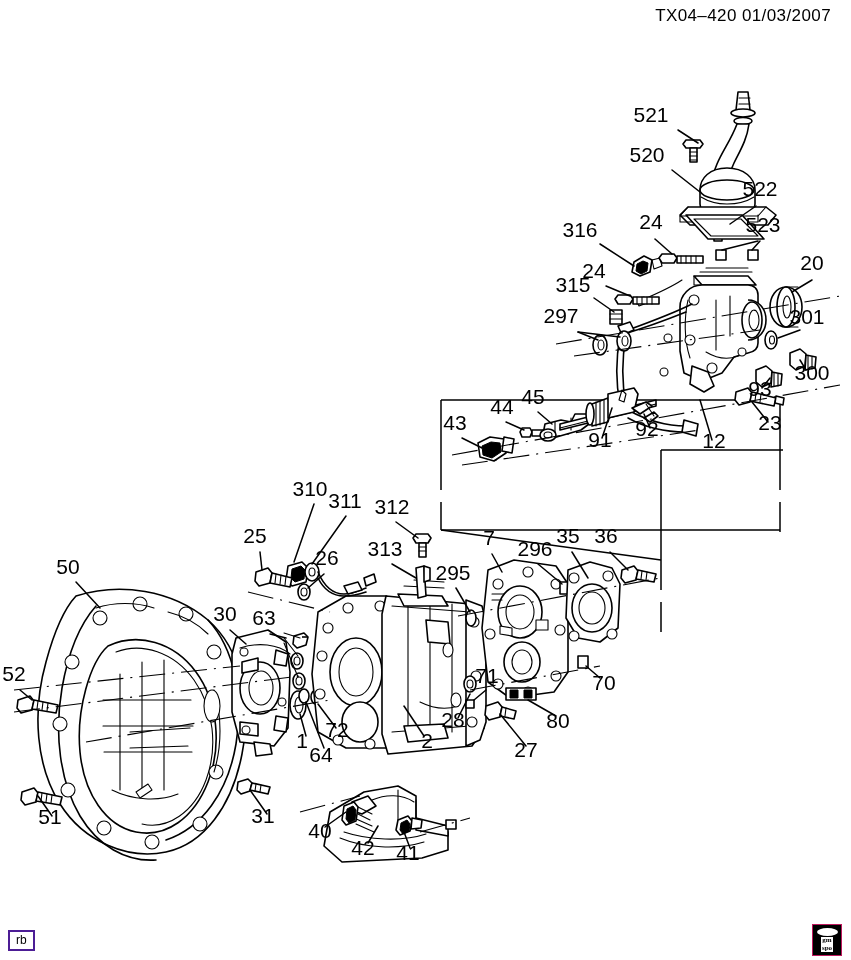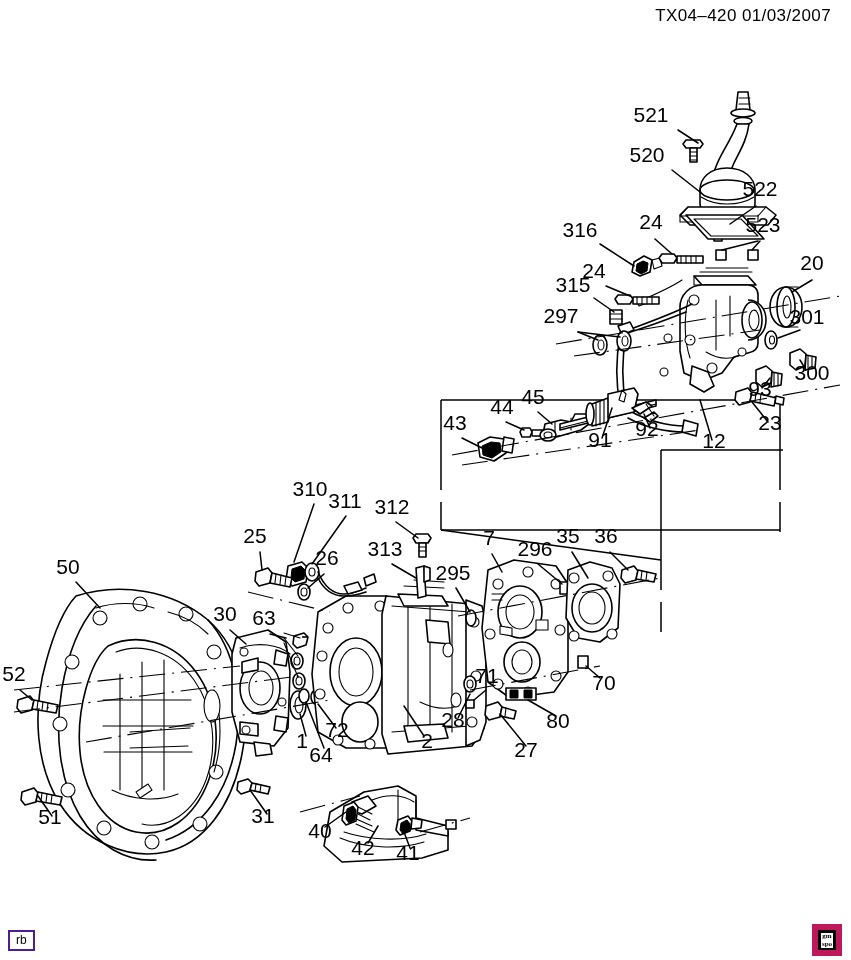--- a/index.html
+++ b/index.html
@@ -15,21 +15,21 @@
   .fillWt{fill:#fff;stroke:#000;stroke-width:1.1;stroke-linejoin:round;}
   .fillK{fill:#000;stroke:#000;stroke-width:1;}
   .lead{fill:none;stroke:#000;stroke-width:1.5;stroke-linecap:round;}
   .axis{fill:none;stroke:#000;stroke-width:1.1;stroke-dasharray:26 7 2 7;}
   .boxsolid{fill:none;stroke:#000;stroke-width:1.5;}
   .boxdash{fill:none;stroke:#000;stroke-width:1.5;stroke-dasharray:30 12;}
   .lbl{font-family:"Liberation Sans","DejaVu Sans",sans-serif;font-size:21px;fill:#000;}
   #rb{position:absolute;left:8px;top:930px;border:2px solid #4c1d95;background:#fff;
       font-size:12px;line-height:14px;padding:1px 6px 2px;}
   #gm{position:absolute;left:812px;top:924px;width:30px;height:32px;background:#000;
-      border:6px solid #be185d;display:flex;flex-direction:column;align-items:center;
+      border:1px solid #be185d;display:flex;flex-direction:column;align-items:center;
       justify-content:center;padding:2px 0;box-sizing:border-box;}
   #gmOv{width:21px;height:8px;border-radius:50%;background:#fff;}
   #gmTx{margin-top:1px;background:#fff;color:#000;font-size:7px;line-height:7.5px;
         font-weight:bold;text-align:center;padding:0 1px;font-family:"Liberation Serif",serif;}
 </style>
 </head>
 <body>
 
 <div id="sheet">
 

